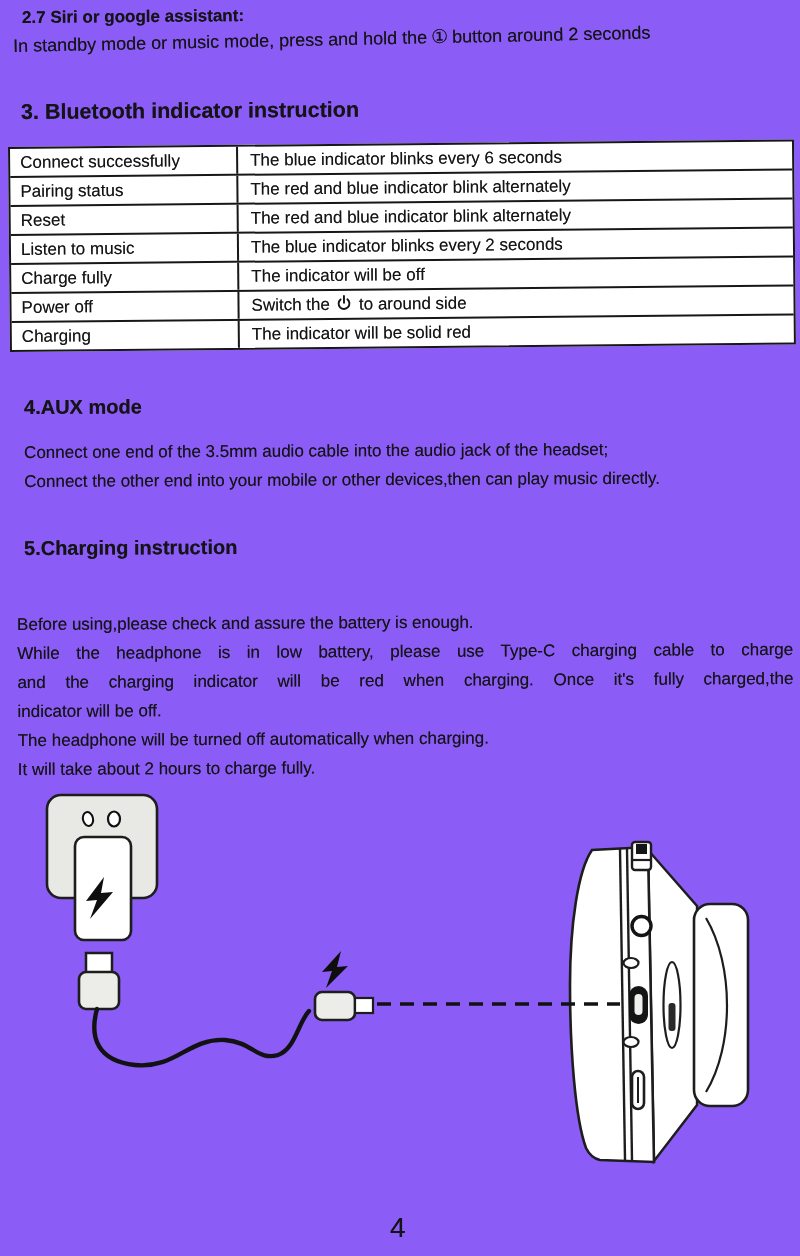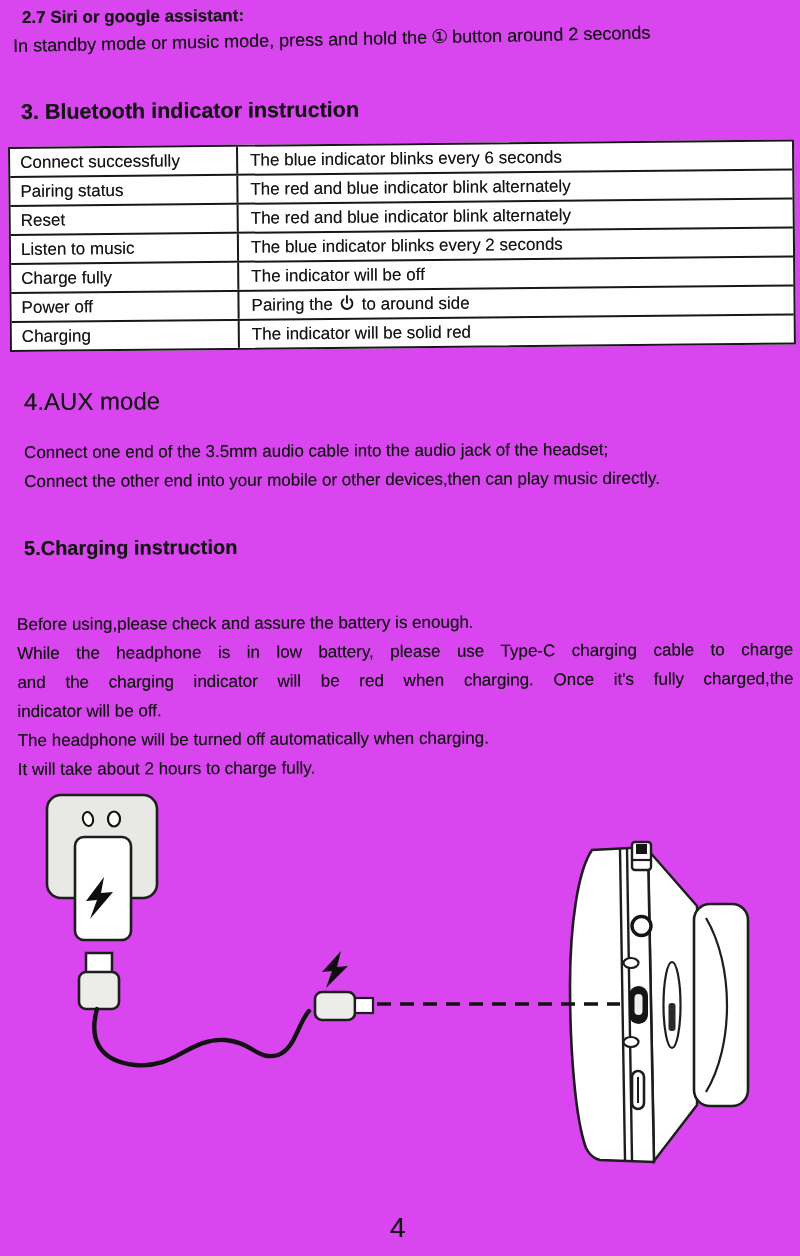--- a/index.html
+++ b/index.html
@@ -1,38 +1,38 @@
 <!DOCTYPE html>
 <html><head>
 <meta charset="utf-8">
 <style>
   html,body{margin:0;padding:0;background:#ffffff;}
   .page{
-    position:relative; width:800px; height:1256px; background:#d946ef;
+    position:relative; width:800px; height:1256px; background:#8b5cf6;
     font-family:"Liberation Sans", sans-serif; color:#141414; overflow:hidden;
     text-shadow:0 0 .4px rgba(0,0,0,.55);
   }
   .abs{position:absolute;}
   
   .s27-head{left:22px; top:8px; font-size:17px; font-weight:700; transform:rotate(-0.5deg); transform-origin:left center;}
   .s27-body{left:13px; top:34px; font-size:18px; transform:rotate(-1.2deg); transform-origin:left center; white-space:nowrap;}
   .circ{display:inline-block; margin:0 4px; font-size:19px;}
   
   .s3-head{left:21px; top:100px; font-size:21.5px; font-weight:700; transform:rotate(-0.4deg); transform-origin:left center;}
   .btable{
     left:8px; top:147px; width:782px; border:2.5px solid #171717;
     transform:rotate(-0.55deg); transform-origin:left top; background:#fff;
   }
   .trow{display:flex; height:27px; border-top:2.2px solid #171717; font-size:17px;}
   .trow:first-child{border-top:none;}
   .cell-l{width:228px; border-right:2.2px solid #171717; display:flex; align-items:center; padding:0 6px 0 10px; box-sizing:border-box;}
   .cell-r{flex:1; display:flex; align-items:center; padding:0 6px 0 12px; box-sizing:border-box;}
   .pwr-ic{margin:0 7px 4px 7px;}
   
-  .s4-head{left:24px; top:388px; font-size:24px; font-weight:400; transform:rotate(-0.3deg); transform-origin:left center;}
+  .s4-head{left:24px; top:396px; font-size:20px; font-weight:700; transform:rotate(-0.3deg); transform-origin:left center;}
   .s4-body{left:24px; top:438px; width:775px; font-size:17px; line-height:29px; transform:rotate(-0.3deg); transform-origin:left top;}
   
   .s5-head{left:24px; top:537px; font-size:20px; font-weight:700; transform:rotate(-0.3deg); transform-origin:left center;}
   .s5-body{left:17px; top:610px; width:776px; font-size:17px; line-height:29px; transform:rotate(-0.3deg); transform-origin:left top;}
   .s5-body .pline:nth-child(2), .s5-body .pline:nth-child(3){text-align:justify; text-align-last:justify;}
   
   .illus{left:0; top:780px;}
   
   .pagenum{left:390px; top:1212px; font-size:28px;}
 </style>
@@ -63,21 +63,21 @@
       <div class="cell-l">Listen to music</div>
       <div class="cell-r">The blue indicator blinks every 2 seconds</div>
     </div>
     <div class="trow">
       <div class="cell-l">Charge fully</div>
       <div class="cell-r">The indicator will be off</div>
     </div>
     <div class="trow">
       <div class="cell-l">Power off</div>
       <div class="cell-r">
-        <span>Pairing the</span>
+        <span>Switch the</span>
         <svg class="pwr-ic" width="15" height="16" viewBox="0 0 15 16">
           <path d="M 4.1,4.6 A 5.4,5.4 0 1 0 10.9,4.6" fill="none" stroke="#141414" stroke-width="1.9" stroke-linecap="round"></path>
           <path d="M 7.5,1.2 V 8" fill="none" stroke="#141414" stroke-width="1.9" stroke-linecap="round"></path>
         </svg>
         <span>to around side</span>
       </div>
     </div>
     <div class="trow">
       <div class="cell-l">Charging</div>
       <div class="cell-r">The indicator will be solid red</div>

